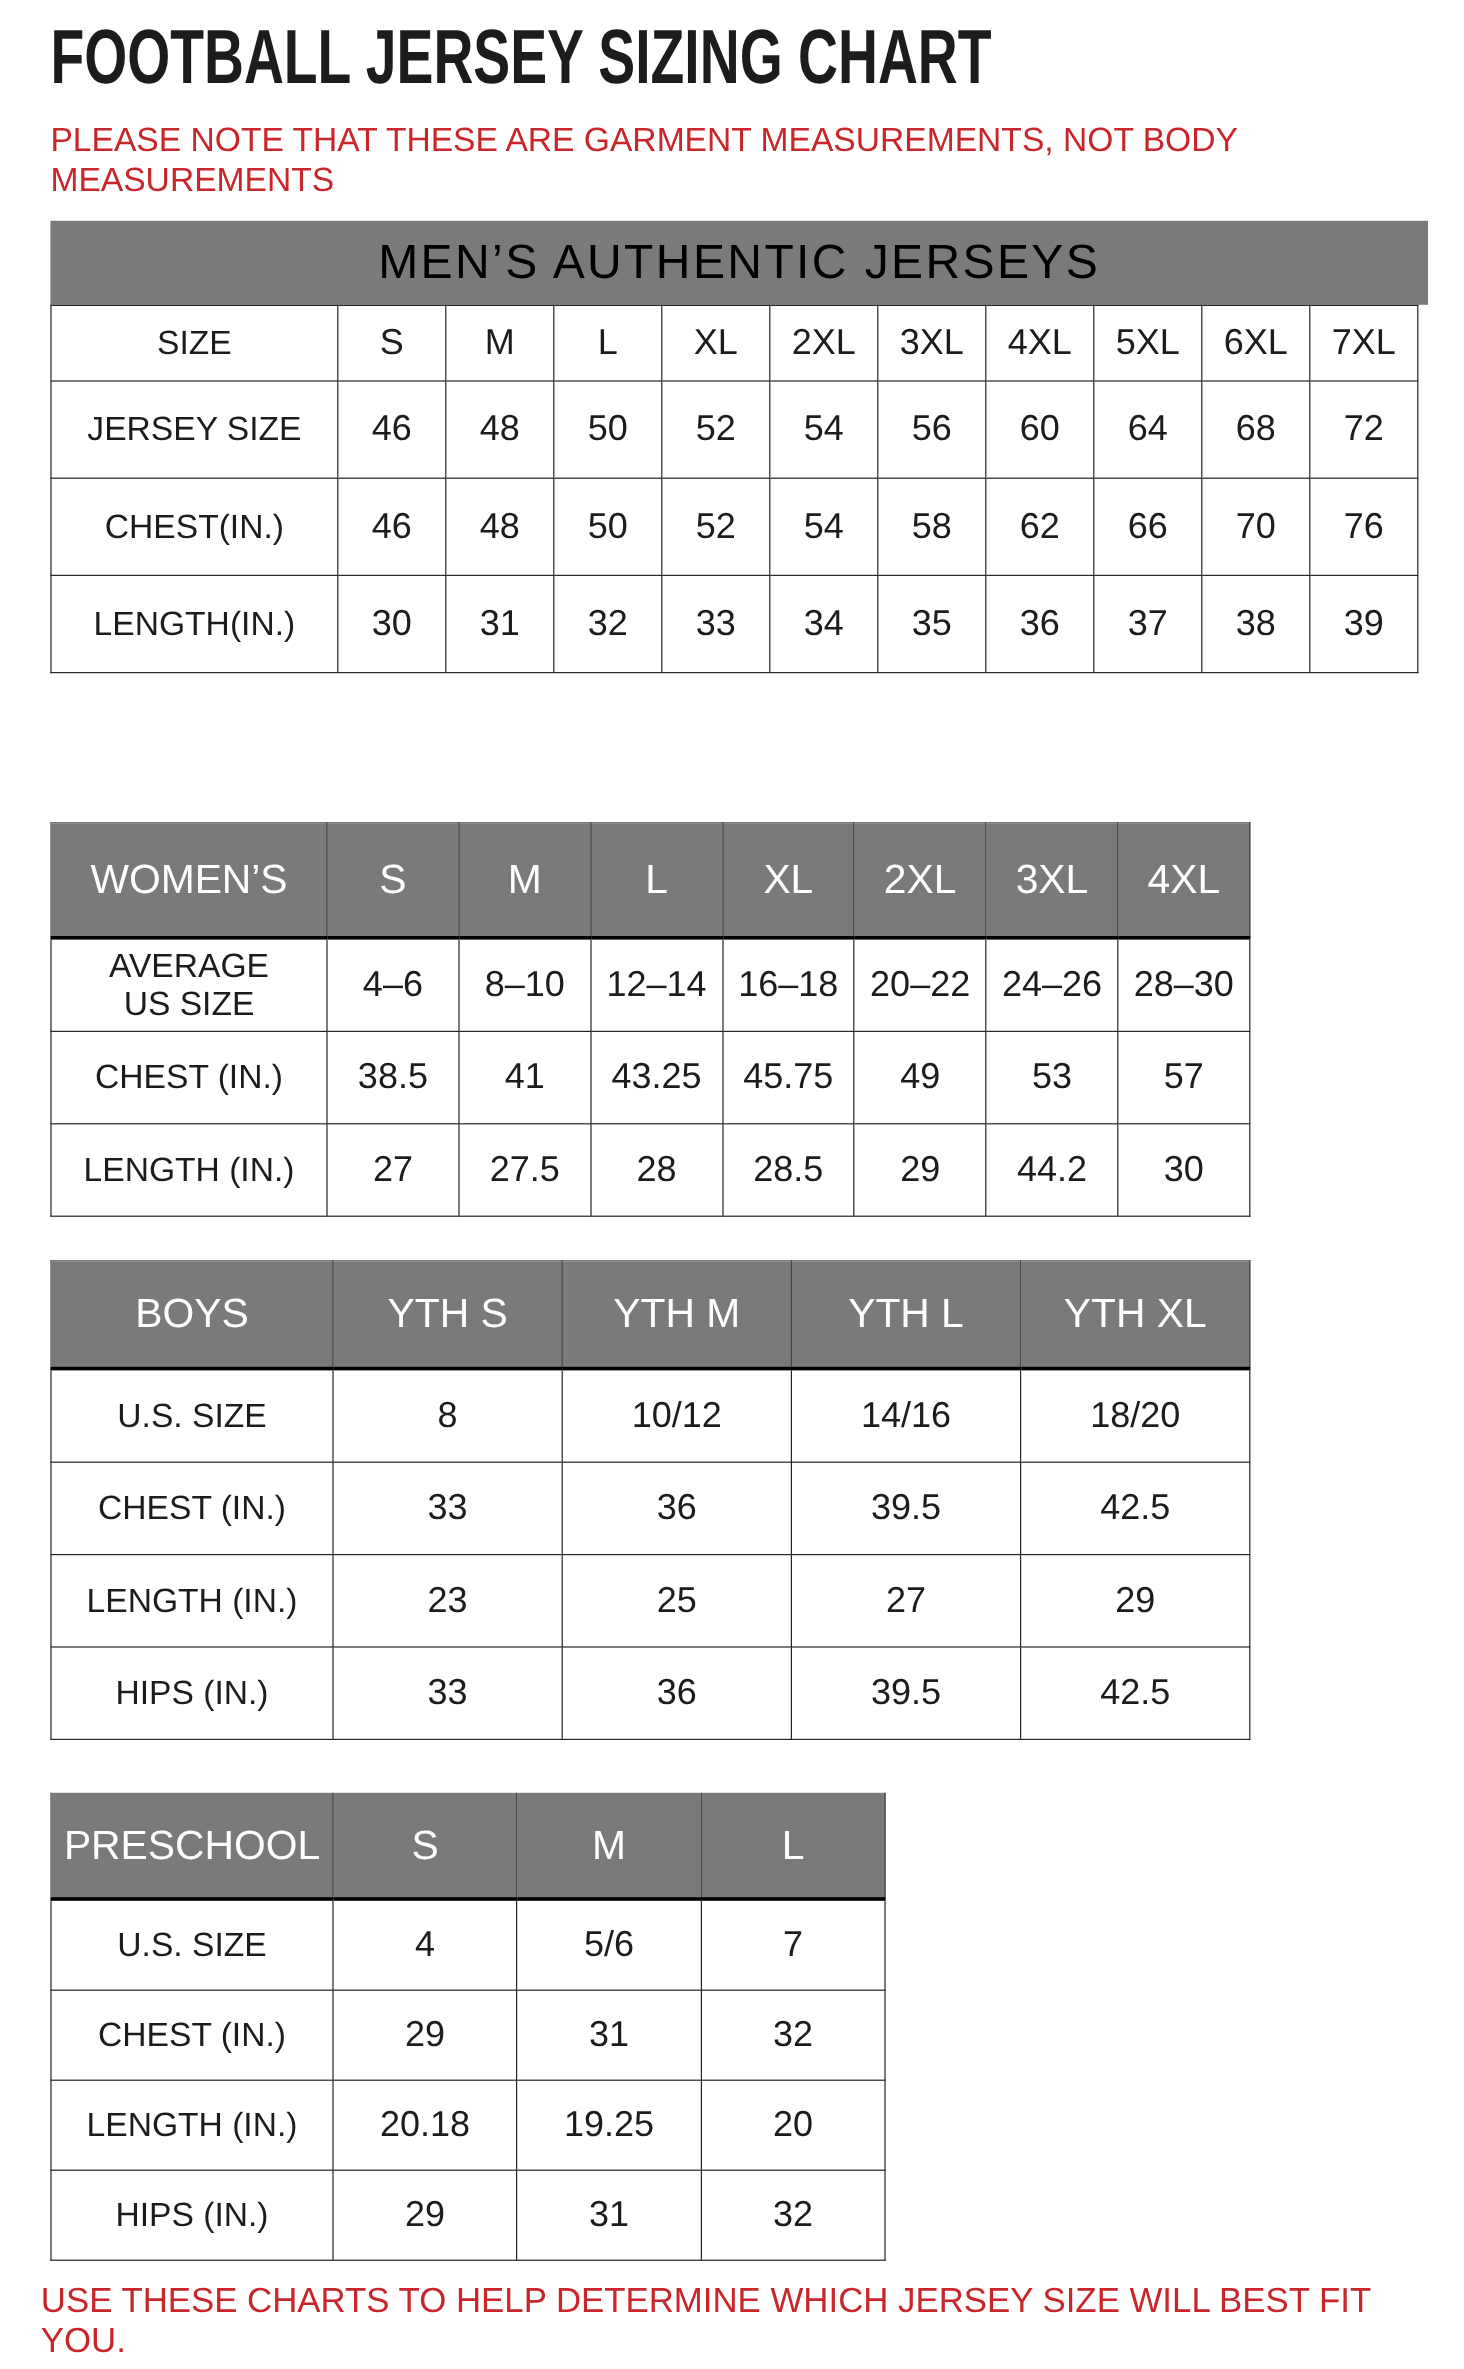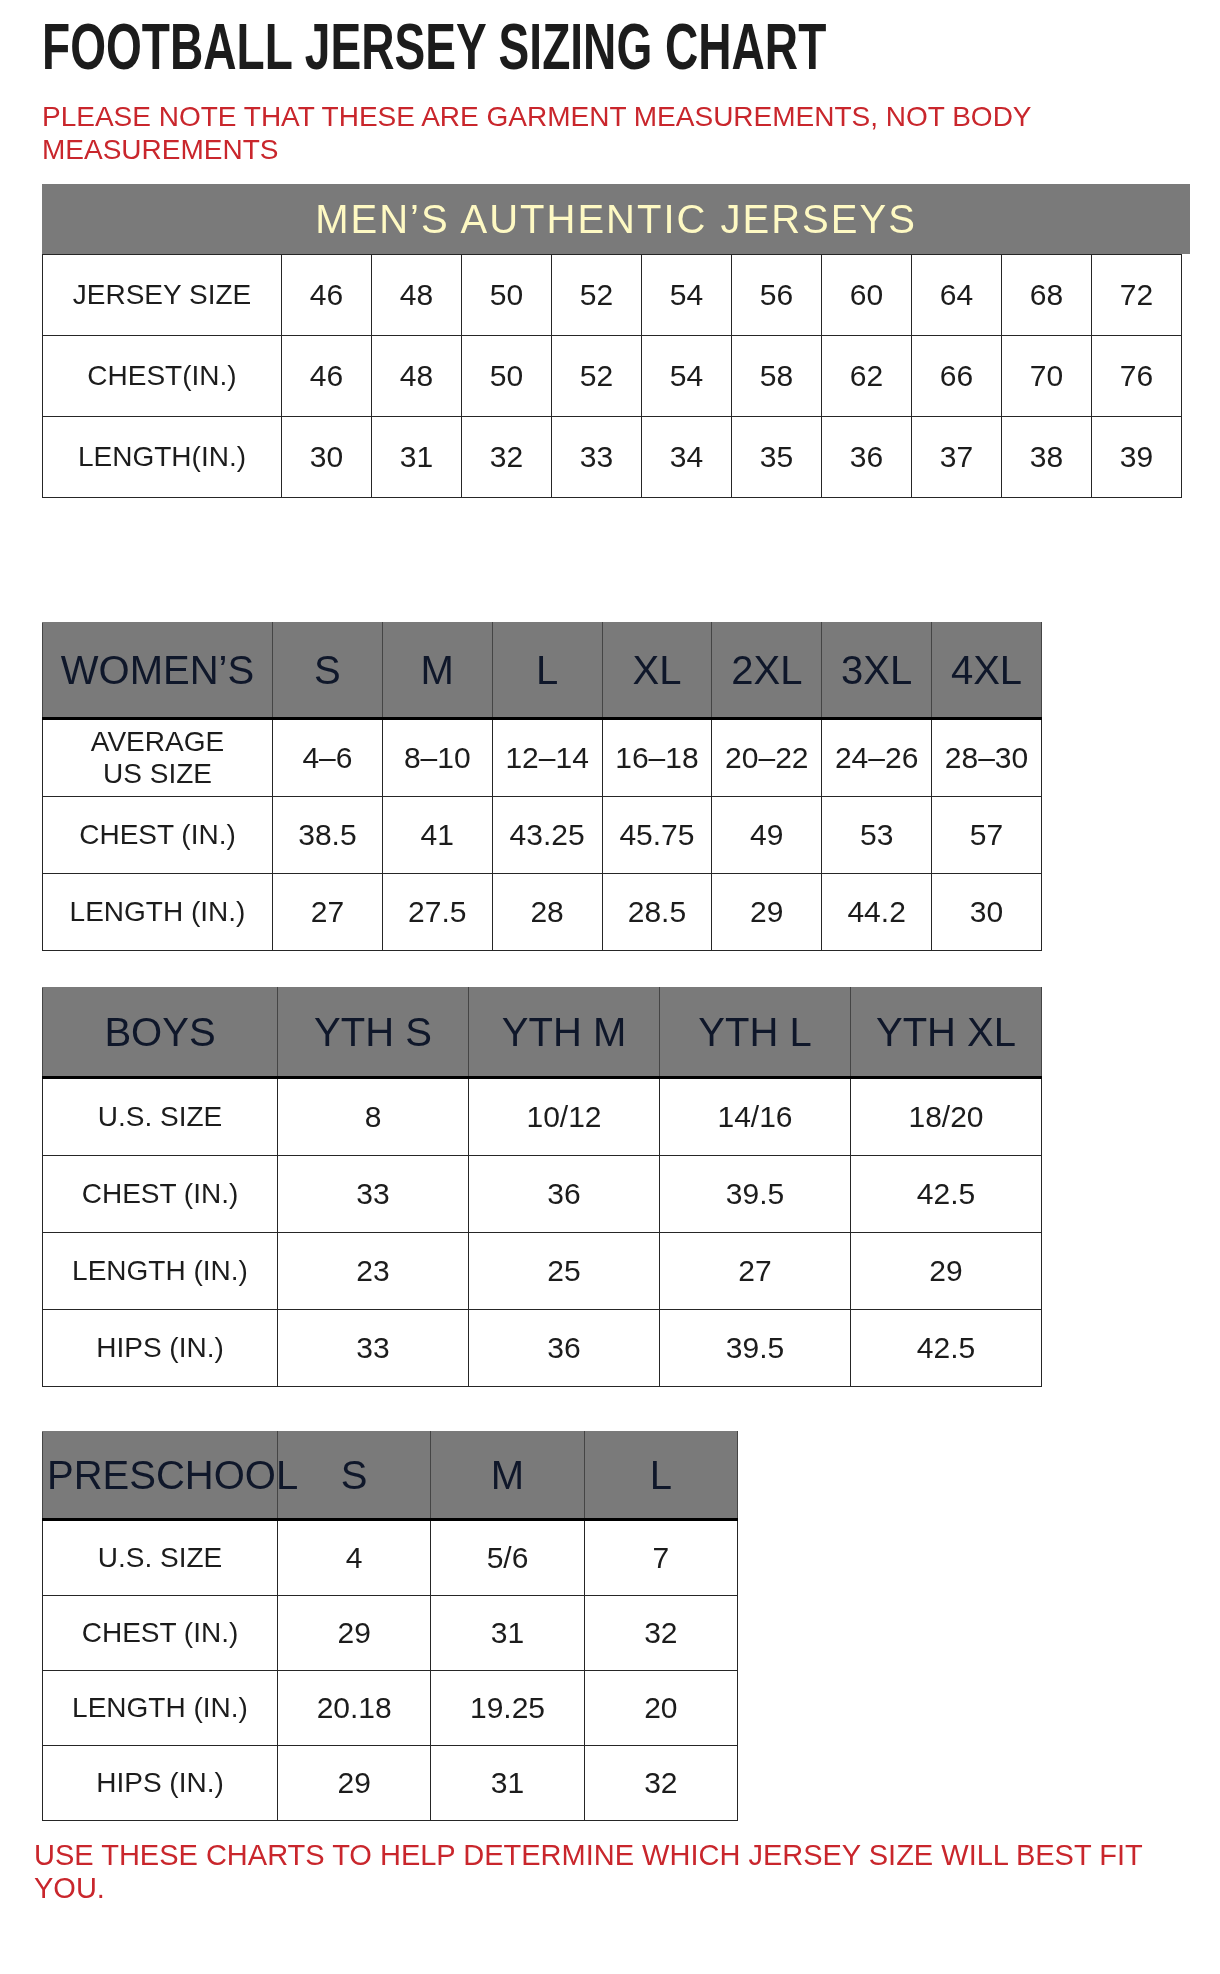--- a/index.html
+++ b/index.html
@@ -12,31 +12,31 @@
   .title {
     font-size:64px; font-weight:bold; line-height:62px; margin:0;
     white-space:nowrap; letter-spacing:0px;
     transform:scaleX(0.72); transform-origin:left center;
   }
   .note { margin-top:22px; font-size:28px; line-height:33px; font-weight:400; }
   .red { color:#c9262c; }
 
   .tablewrap { margin-top:0; }
   .banner {
-    background:#7a7a7a; color:#fef9c3; text-align:center;
+    background:#7a7a7a; color:#000000; text-align:center;
     height:70px; line-height:70px; font-size:40px; letter-spacing:2px;
   }
   table { border-collapse:collapse; table-layout:fixed; }
   th, td {
     border:1px solid #262626; text-align:center; vertical-align:middle;
     font-weight:400; padding:0 4px; font-size:30px; white-space:pre-line;
   }
   th.col0 { font-size:28px; }
   th.gray {
-    background:#7a7a7a; color:#0f172a; font-size:40px;
+    background:#7a7a7a; color:#ffffff; font-size:34px;
     border-color:#454545; border-top-color:#7a7a7a;
     border-bottom:3px solid #000000;
   }
 
   .mens { margin-top:18px; }
   .mens table { width:1140px; }
   .mens tr:first-child th { height:62px; }
   .mens tr:first-child th:first-child { width:230px; }
   .mens tr:not(:first-child) th, .mens td { height:80px; }
 
@@ -67,20 +67,33 @@
 
 <div class="note red">
   <div>PLEASE NOTE THAT THESE ARE GARMENT MEASUREMENTS, NOT BODY</div>
   <div>MEASUREMENTS</div>
 </div>
 
 <div class="tablewrap mens">
   <div class="banner">MEN’S AUTHENTIC JERSEYS</div>
   <table>
       <tbody>
+        <tr>
+          <th class="col0 ">SIZE</th>
+          <th class="">S</th>
+          <th class="">M</th>
+          <th class="">L</th>
+          <th class="">XL</th>
+          <th class="">2XL</th>
+          <th class="">3XL</th>
+          <th class="">4XL</th>
+          <th class="">5XL</th>
+          <th class="">6XL</th>
+          <th class="">7XL</th>
+        </tr>
         <tr>
           <th class="col0">JERSEY SIZE</th>
           <td>46</td>
           <td>48</td>
           <td>50</td>
           <td>52</td>
           <td>54</td>
           <td>56</td>
           <td>60</td>
           <td>64</td>

